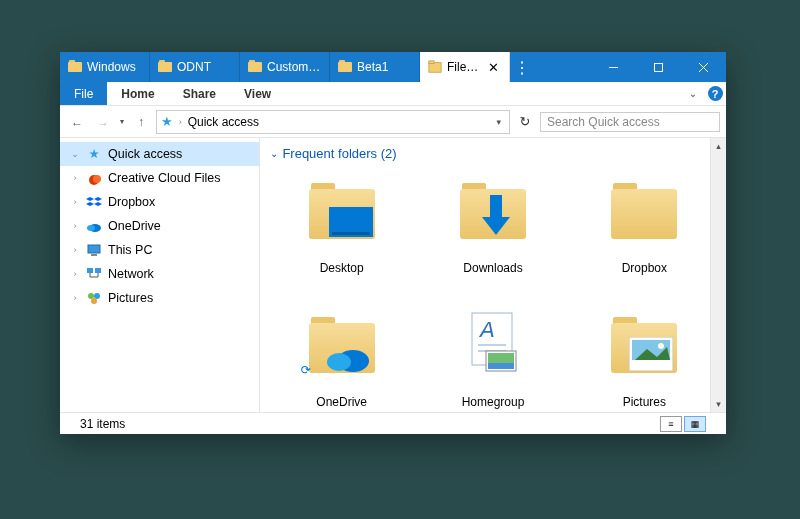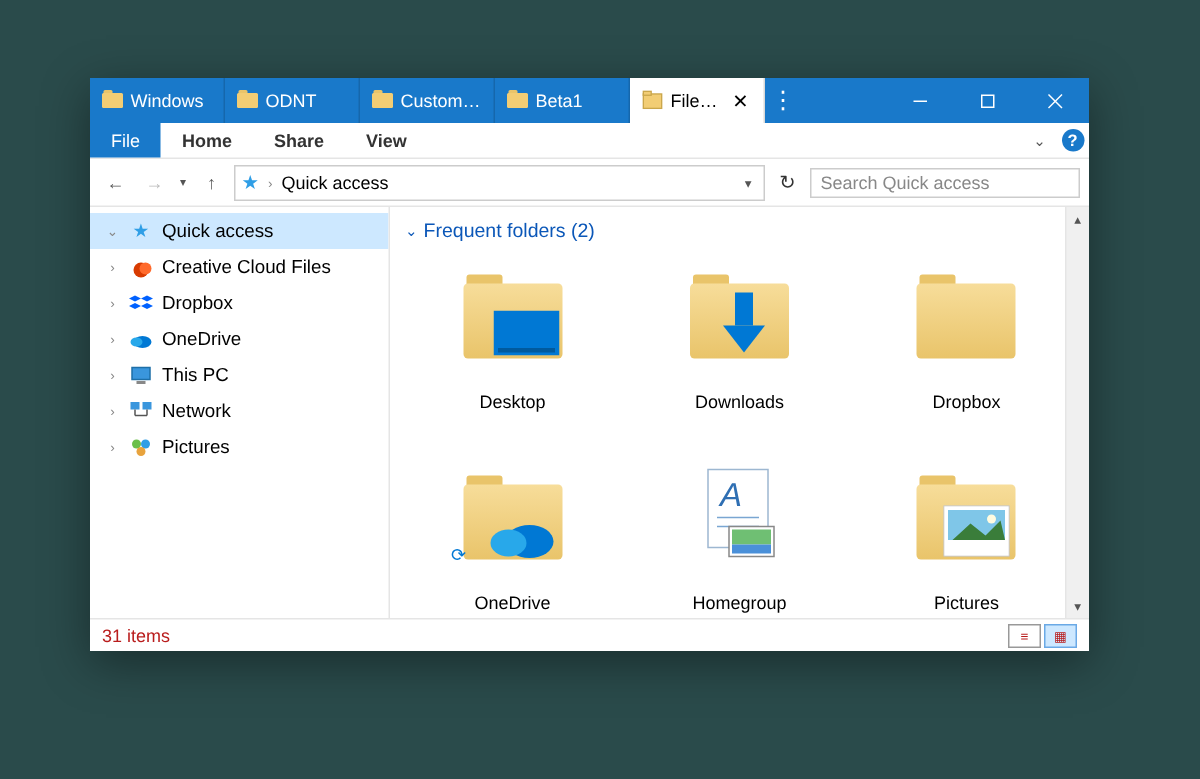--- a/index.html
+++ b/index.html
@@ -57,21 +57,21 @@
   .item { display:flex; flex-direction:column; align-items:center; justify-content:flex-start; gap:18px; font-size:12px; text-align:center; padding-top:6px;}
   .item .thumb { width:70px; height:70px; position:relative; }
   .item .ilabel { max-width:120px; }
 
   .scrollbar { position:absolute; right:0; top:0; bottom:0; width:16px; background:#f0f0f0; border-left:1px solid #e5e5e5;}
   .scrollbar .sarrow { height:16px; display:flex; align-items:center; justify-content:center; font-size:9px; color:#555;}
   .scrollbar .strack { position:absolute; top:16px; bottom:16px; left:0; right:0;}
   .scrollbar .sarrow.bottom { position:absolute; bottom:0; left:0; right:0;}
 
   
-  .statusbar { height:22px; border-top:1px solid #e5e5e5; background:#fff; display:flex; align-items:center; font-size:12px; padding:0 8px; color:#b91c1c;}
+  .statusbar { height:22px; border-top:1px solid #e5e5e5; background:#fff; display:flex; align-items:center; font-size:12px; padding:0 20px; color:#000000;}
   .sviews { display:flex; gap:2px; }
   .sviewbtn { width:22px; height:16px; border:1px solid #999; display:flex; align-items:center; justify-content:center; font-size:9px; background:#fff;}
   .sviewbtn.active { background:#cde8ff; border-color:#6aa9e6;}
 
   
   .folder { width:100%; height:100%; position:relative; }
   .folder::before { content:""; position:absolute; left:4px; top:10px; width:24px; height:10px; background:#e9c46a; border-radius:2px 2px 0 0; }
   .folder::after { content:""; position:absolute; left:2px; top:16px; right:2px; bottom:4px; background:linear-gradient(#f7dd9a,#e9c46a); border-radius:3px; }
   .overlay { position:absolute; z-index:2; }
 

